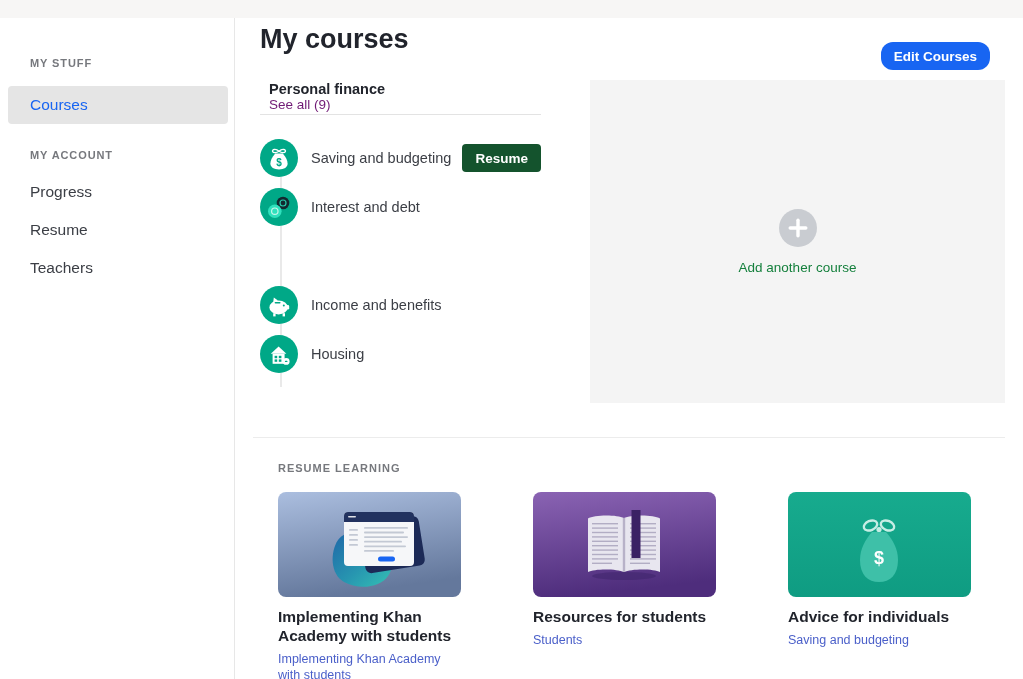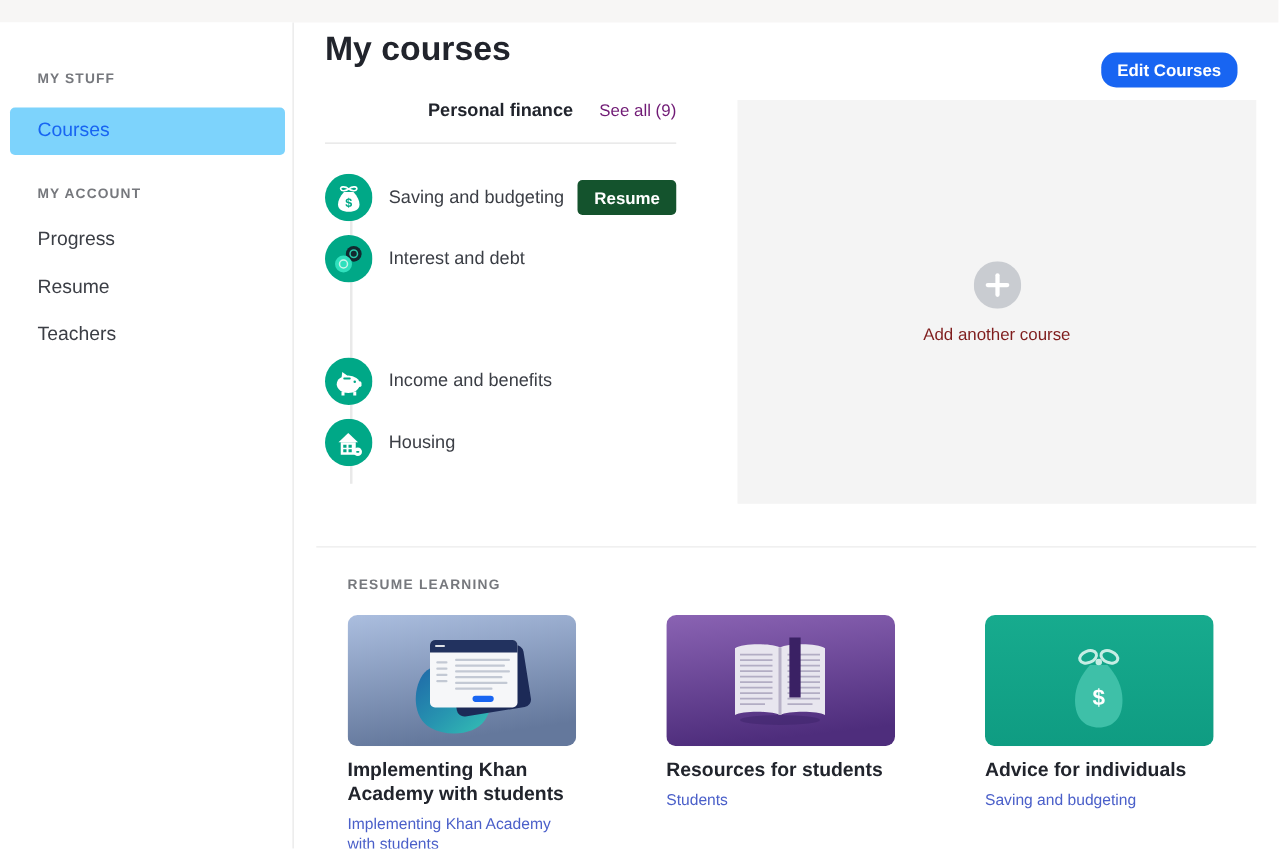--- a/index.html
+++ b/index.html
@@ -6,48 +6,48 @@
   html,body { background:#fff; }
   .page {
     position:relative; width:1023px; height:679px; overflow:hidden;
     background:#ffffff; font-family:"Liberation Sans", sans-serif; color:#21242c;
   }
   .topstrip { position:absolute; left:0; top:0; width:1023px; height:18px; background:#f7f6f5; }
 
   
   .sidebar { position:absolute; left:0; top:18px; width:235px; height:661px; background:#fff; border-right:1px solid #e7e7e7; }
   .side-section-label { position:absolute; left:30px; font-size:11px; letter-spacing:.9px; color:#76787d; font-weight:bold; }
-  .side-active-row { position:absolute; left:8px; top:68px; width:220px; height:38px; background:#7dd3fc; border-radius:4px; cursor:pointer; }
+  .side-active-row { position:absolute; left:8px; top:68px; width:220px; height:38px; background:#e5e5e5; border-radius:4px; cursor:pointer; }
   .side-active-row span { position:absolute; left:22px; top:10px; font-size:15.5px; color:#1865f2; }
   .side-item { position:absolute; left:30px; font-size:15.5px; color:#3b3e45; cursor:pointer; }
 
   
   .page-title { position:absolute; left:260px; top:24px; font-size:27px; font-weight:bold; color:#21242c; }
   .edit-btn { position:absolute; right:33px; top:42px; height:28px; padding:0 13px; background:#1865f2; border:none; border-radius:12px;
               color:#fff; font-size:13.5px; font-weight:bold; font-family:"Liberation Sans",sans-serif; cursor:pointer; }
 
   
-  .pf-header { position:absolute; left:260px; top:81px; width:281px; display:flex; justify-content:flex-end; align-items:baseline; }
+  .pf-header { position:absolute; left:248px; top:81px; width:281px; display:flex; justify-content:space-between; align-items:baseline;flex-direction:column; }
   .pf-title { font-size:14.5px; font-weight:bold; color:#21242c; }
   .pf-seeall { font-size:13.5px; color:#701a75; text-decoration:none; cursor:pointer;margin-left:21px; }
   .pf-divider { position:absolute; left:260px; top:114px; width:281px; height:1px; background:#e3e3e3; }
 
   .course-list { position:absolute; left:260px; top:139px; width:281px; height:262px; }
   .connector { position:absolute; left:20px; top:19px; width:2px; height:229px; background:#e9e9e9; }
   .course-row { position:absolute; left:0; width:281px; height:38px; display:flex; align-items:center; cursor:pointer; }
   .course-row .cicon { width:38px; height:38px; flex:0 0 38px; position:relative; z-index:1; }
   .course-row .clabel { margin-left:13px; font-size:14.5px; color:#3b3e45; }
   .resume-btn { position:absolute; right:0; top:5px; height:28px; padding:0 13px; background:#14532d; border:none; border-radius:4px;
                 color:#fff; font-size:13.5px; font-weight:bold; font-family:"Liberation Sans",sans-serif; cursor:pointer; }
 
   
   .add-panel { position:absolute; left:590px; top:80px; width:415px; height:323px; background:#f4f4f4;
                display:flex; flex-direction:column; align-items:center; justify-content:center; cursor:pointer; }
   .add-panel .plus-wrap { width:38px; height:38px; }
-  .add-panel .add-label { margin-top:13px; font-size:13.5px; color:#7f1d1d; }
+  .add-panel .add-label { margin-top:13px; font-size:13.5px; color:#15803d; }
 
   
   .big-divider { position:absolute; left:253px; top:437px; width:752px; height:1px; background:#ececec; }
   .rl-heading { position:absolute; left:278px; top:462px; font-size:11px; letter-spacing:1px; color:#76787d; font-weight:bold; }
   .cards { position:absolute; left:278px; top:492px; display:flex; gap:72px; }
   .card { width:183px; cursor:pointer; }
   .card-img { width:183px; height:105px; border-radius:8px; overflow:hidden; }
   .card-img svg { display:block; }
   .card-title { margin-top:11px; font-size:15.5px; font-weight:bold; color:#21242c; line-height:1.22; }
   .card-sub { margin-top:5px; font-size:12.5px; color:#4a5fc9; line-height:1.3; }

